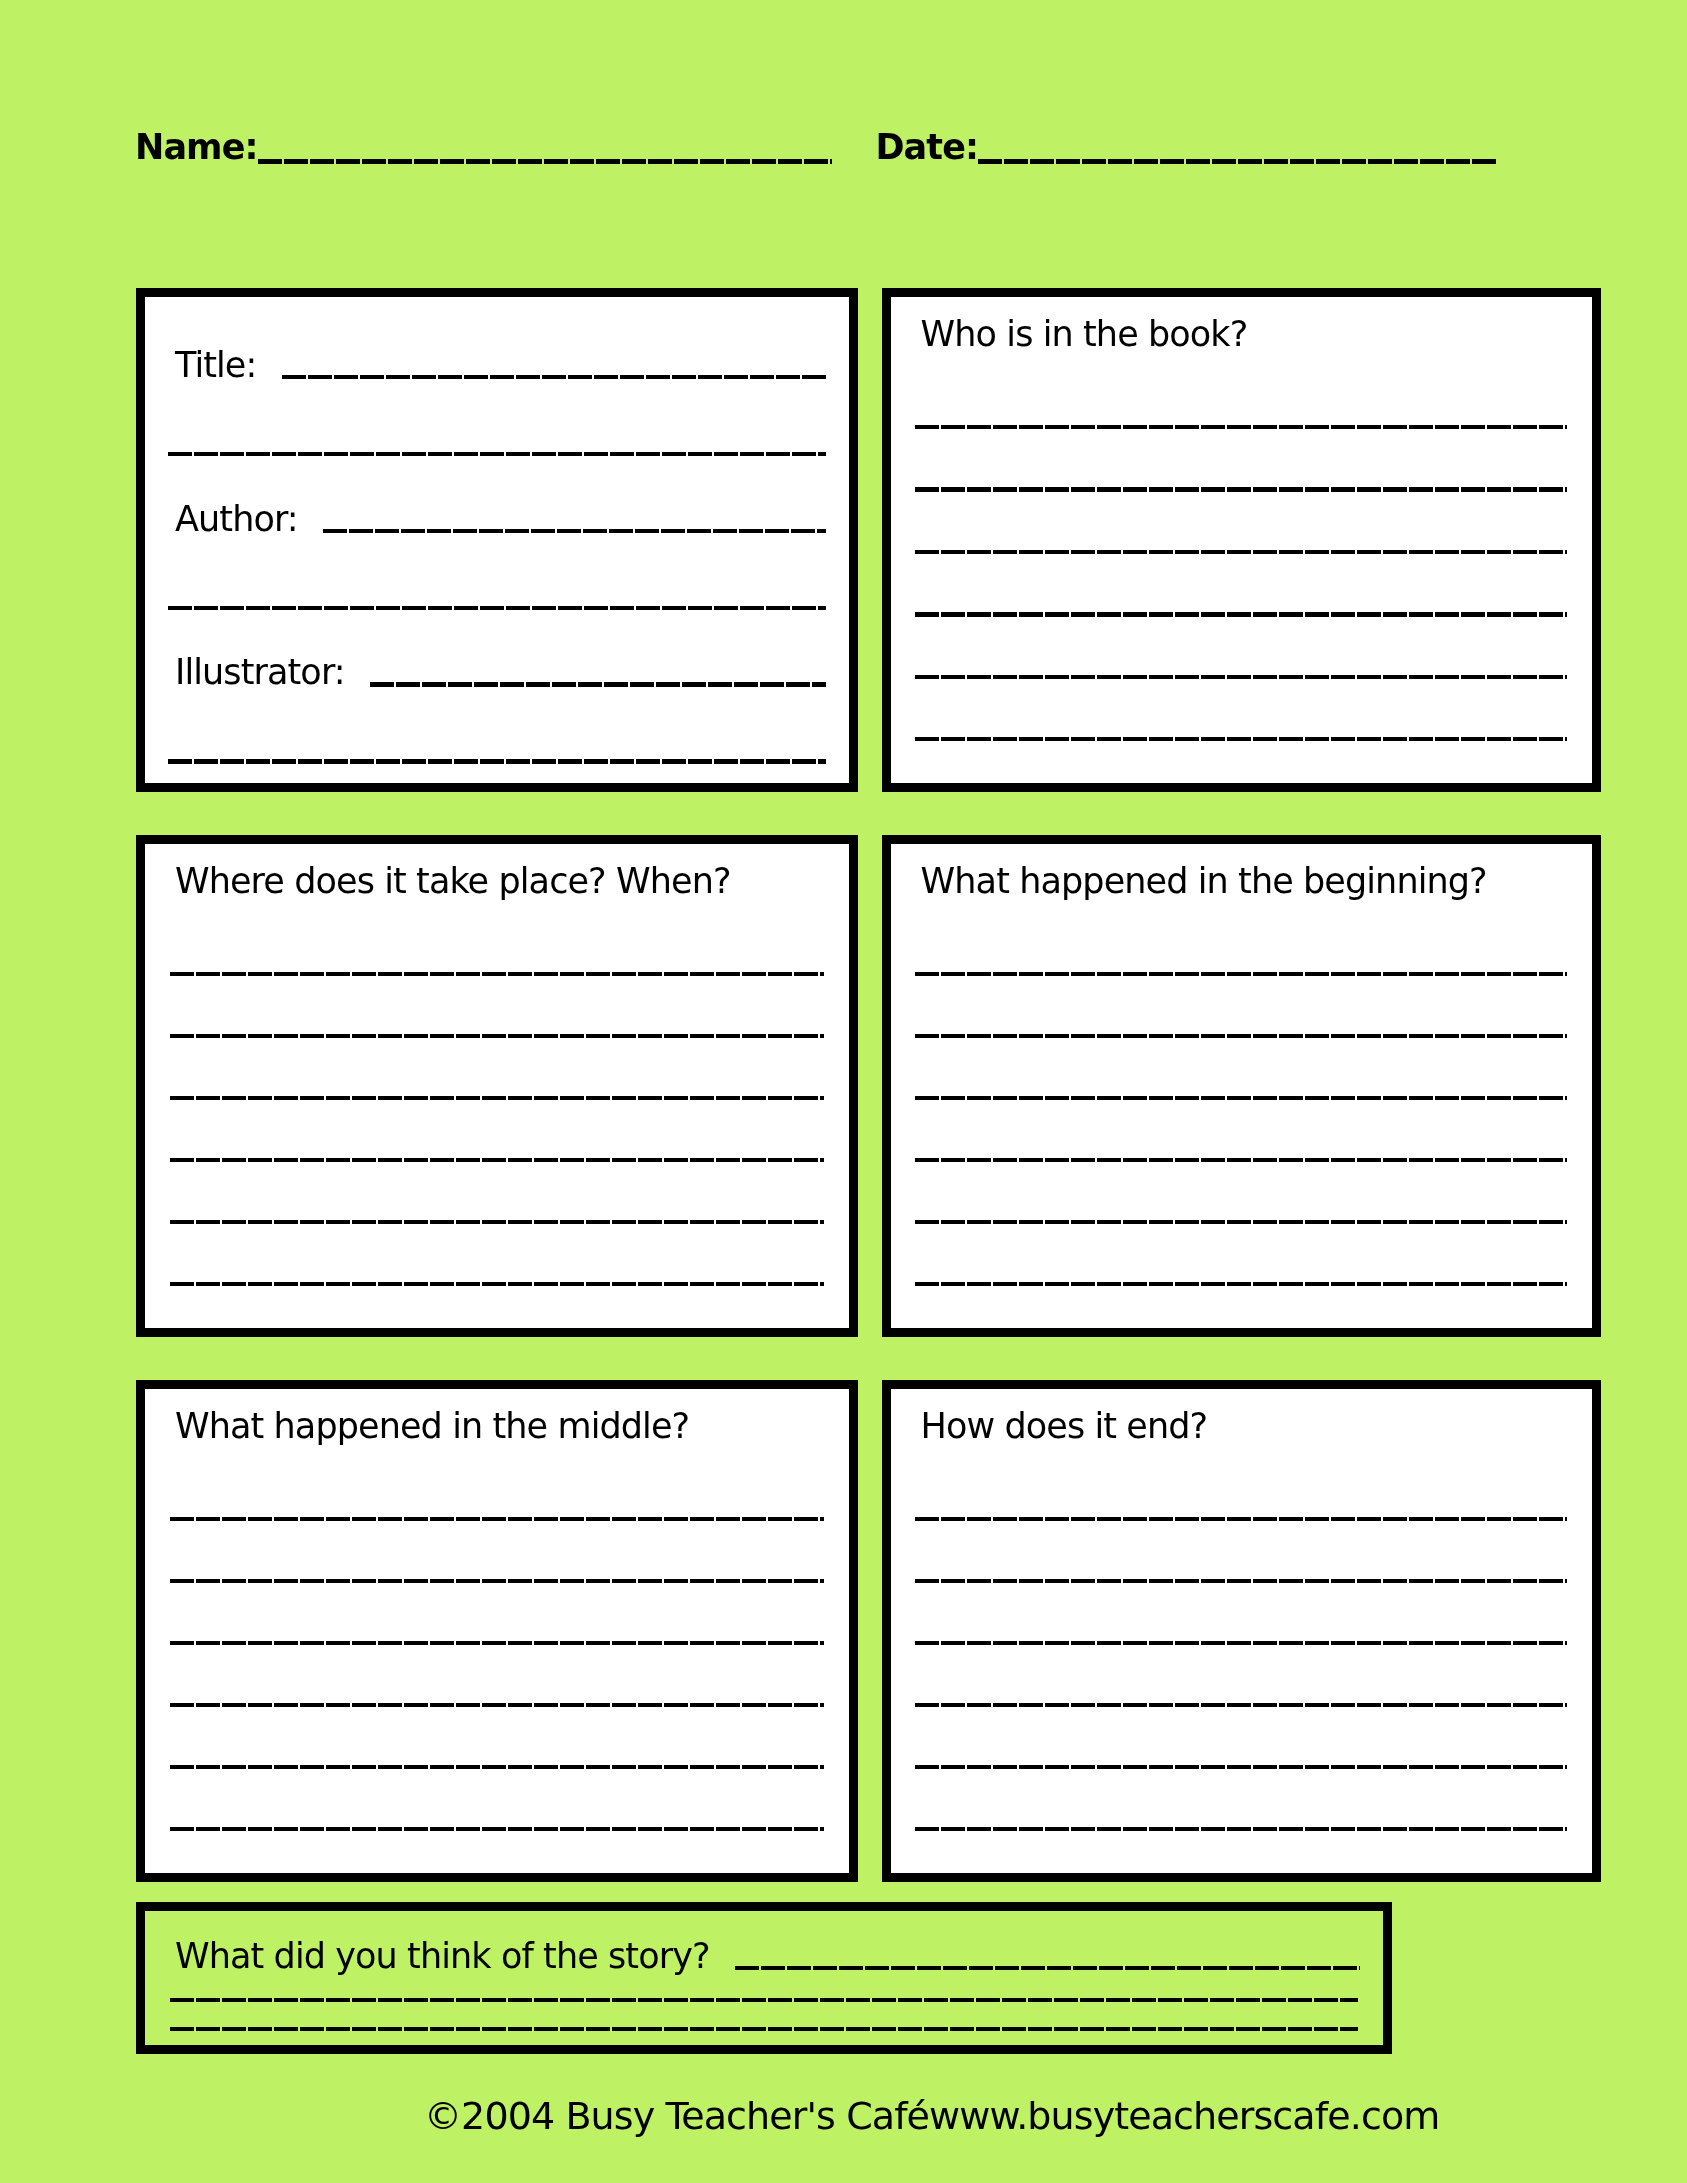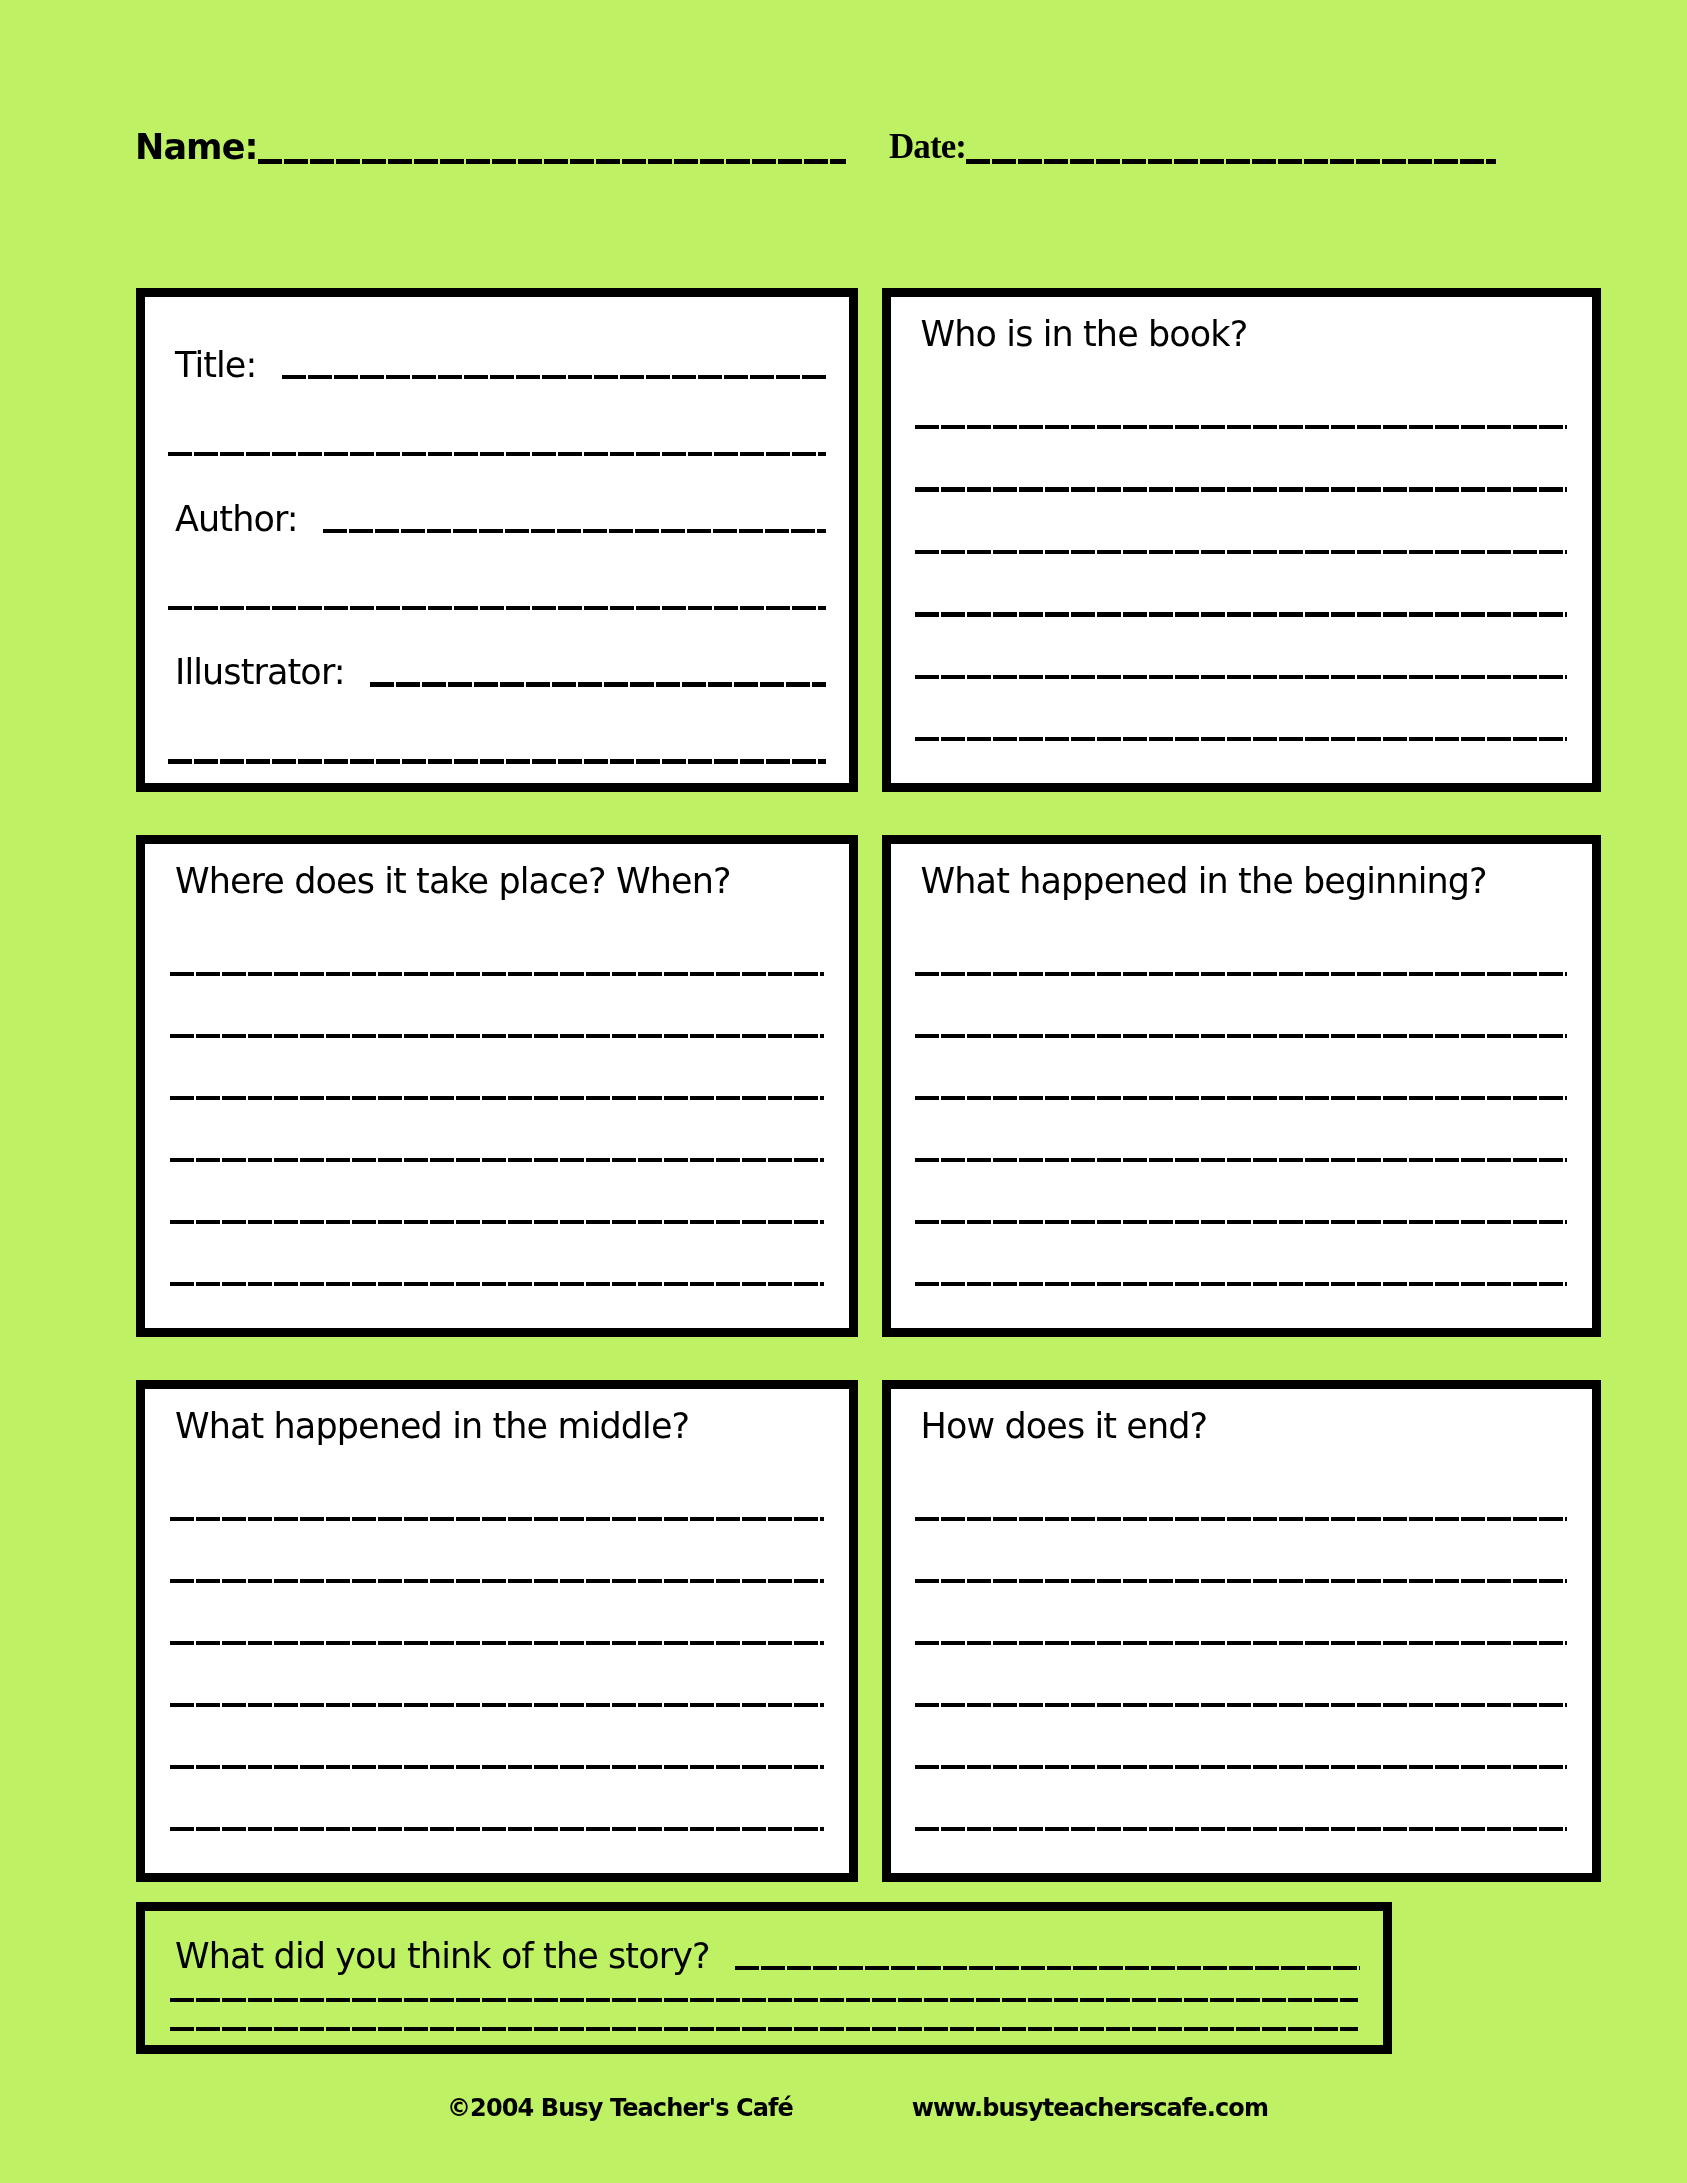--- a/index.html
+++ b/index.html
@@ -23,21 +23,21 @@
     left: 135px;
     top: 128px;
     width: 1361px;
     display: flex;
     align-items: flex-end;
     font-size: 35px;
     font-weight: bold;
     letter-spacing: -0.9px;
   }
   .topline .lbl { white-space: nowrap; line-height: 1.1; }
-  .topline .date-lbl { margin-left: 43px; font-family: Liberation Serif, serif; }
+  .topline .date-lbl { margin-left: 43px; }
 
   
   .wline {
     height: 5.2px;
     background: repeating-linear-gradient(90deg, #000 0, #000 23.6px, transparent 23.6px, transparent 26px);
   }
   .topline .wline { align-self: flex-end; margin-bottom: 2.6px; }
   .topline .name-line { flex: 1.11; }
   .topline .date-line { flex: 1; }
 
@@ -125,28 +125,27 @@
     flex-direction: column;
     padding: 5.2px 23px 10.5px 23px;
   }
   .opinion .frow { font-size: 35px; }
   .opinion .frow .wline { height: 4.4px; }
 
   
   .pfooter {
     position: absolute;
     top: 2094px;
-    left: 447px;
+    left: 424px;
     width: 821px;
     display: flex;
     justify-content: space-between;
     align-items: baseline;
-    font-size: 24px;
-    letter-spacing: -0.9px;
-    font-weight: bold;
+    font-size: 38px;
+    letter-spacing: -0.9px;
   }
   .pfooter span { white-space: nowrap; }
 </style>
 </head>
 <body>
 
 <div class="page">
 
   <div class="topline">
     <span class="lbl">Name:</span>

